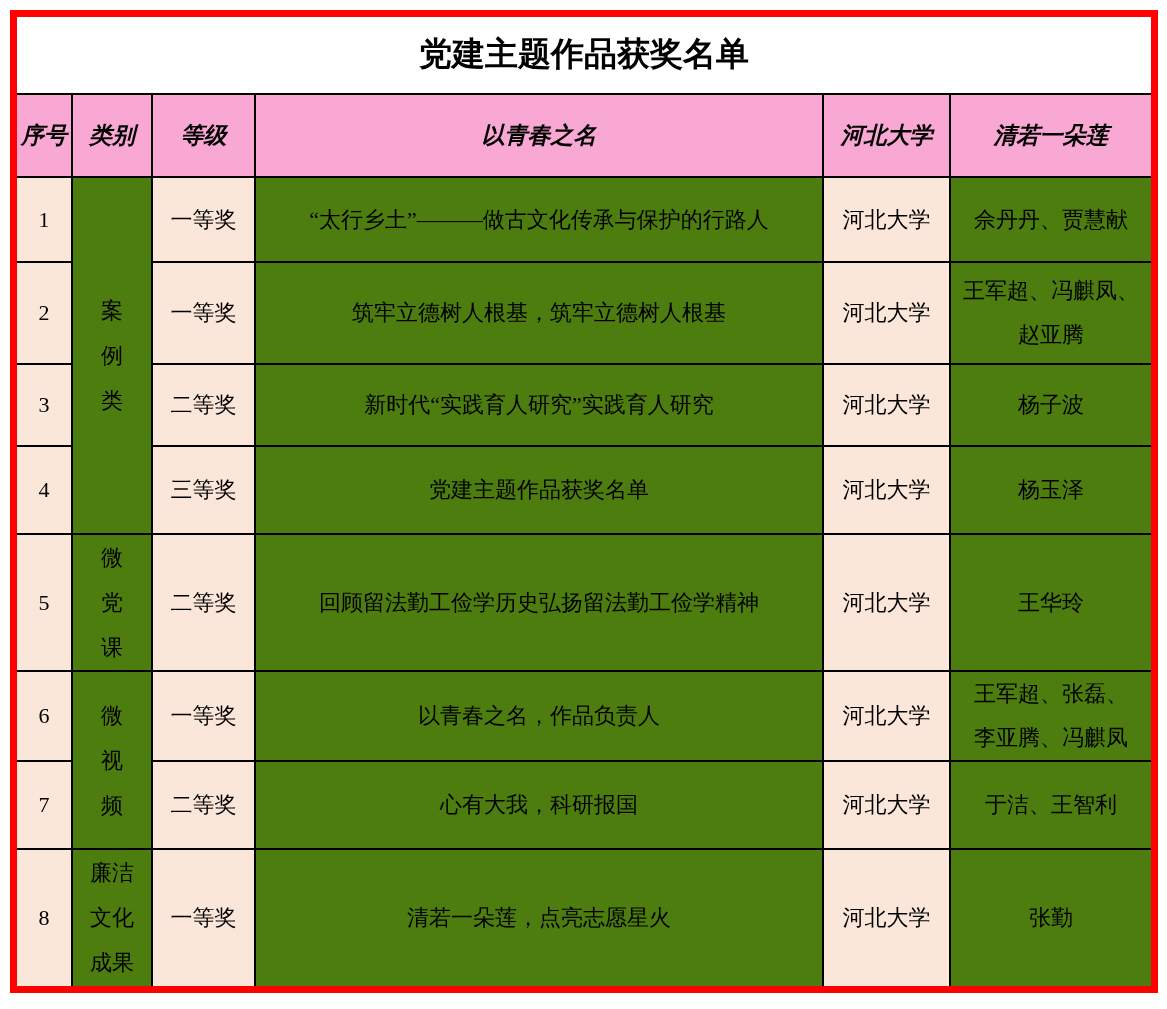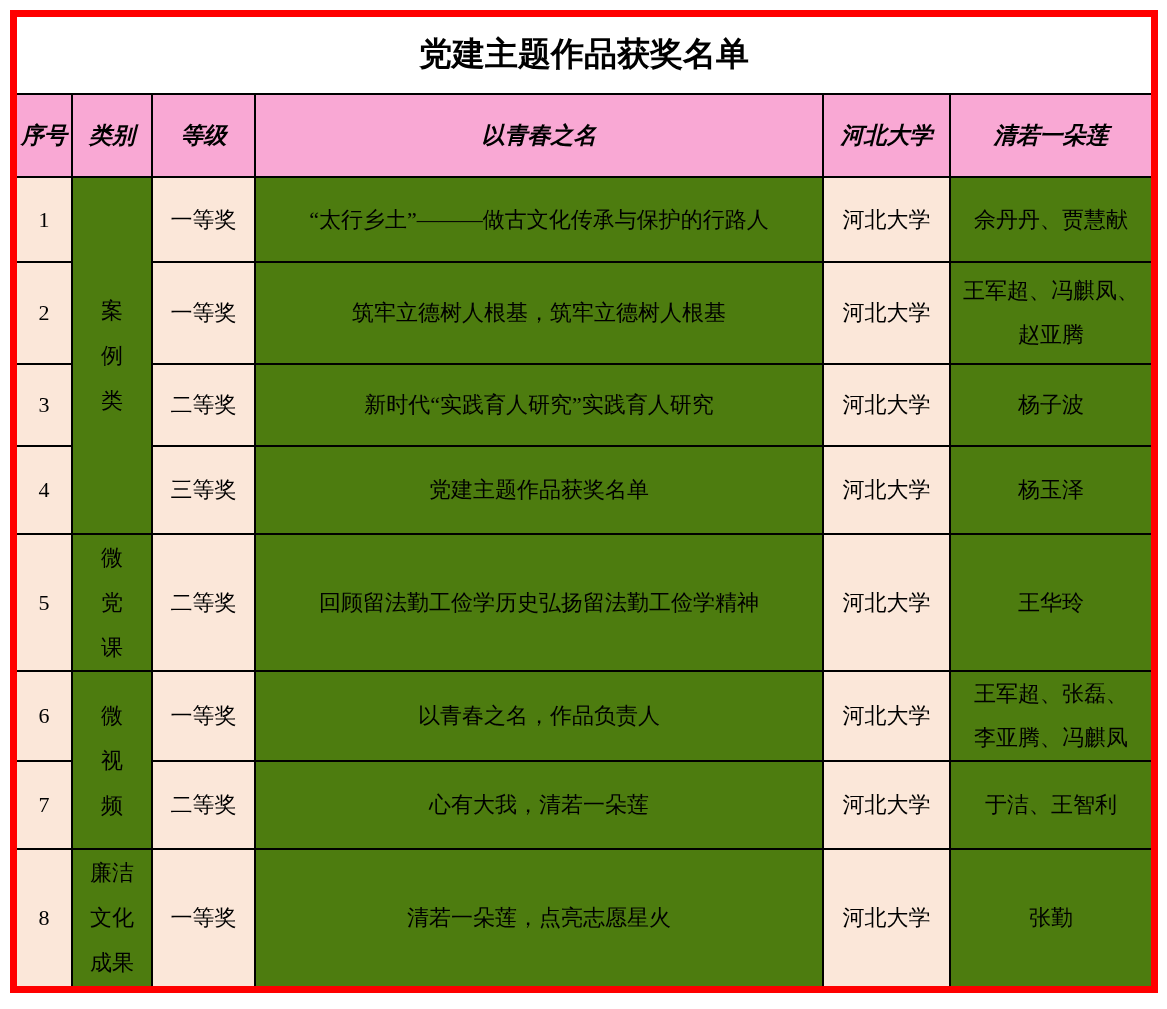--- a/index.html
+++ b/index.html
@@ -158,21 +158,21 @@
       <td class="cell-lvl">一等奖</td>
       <td class="cell-work">以青春之名，作品负责人</td>
       <td class="cell-uni">河北大学</td>
       <td class="cell-lead">王军超、张磊、
 李亚腾、冯麒凤</td>
     </tr>
 
     <tr class="r7">
       <td class="cell-no">7</td>
       <td class="cell-lvl">二等奖</td>
-      <td class="cell-work">心有大我，清若一朵莲</td>
+      <td class="cell-work">心有大我，科研报国</td>
       <td class="cell-uni">河北大学</td>
       <td class="cell-lead">于洁、王智利</td>
     </tr>
 
     <tr class="r8 last-row">
       <td class="cell-no">8</td>
       <td class="cell-cat">廉洁
 文化
 成果</td>
       <td class="cell-lvl">一等奖</td>

